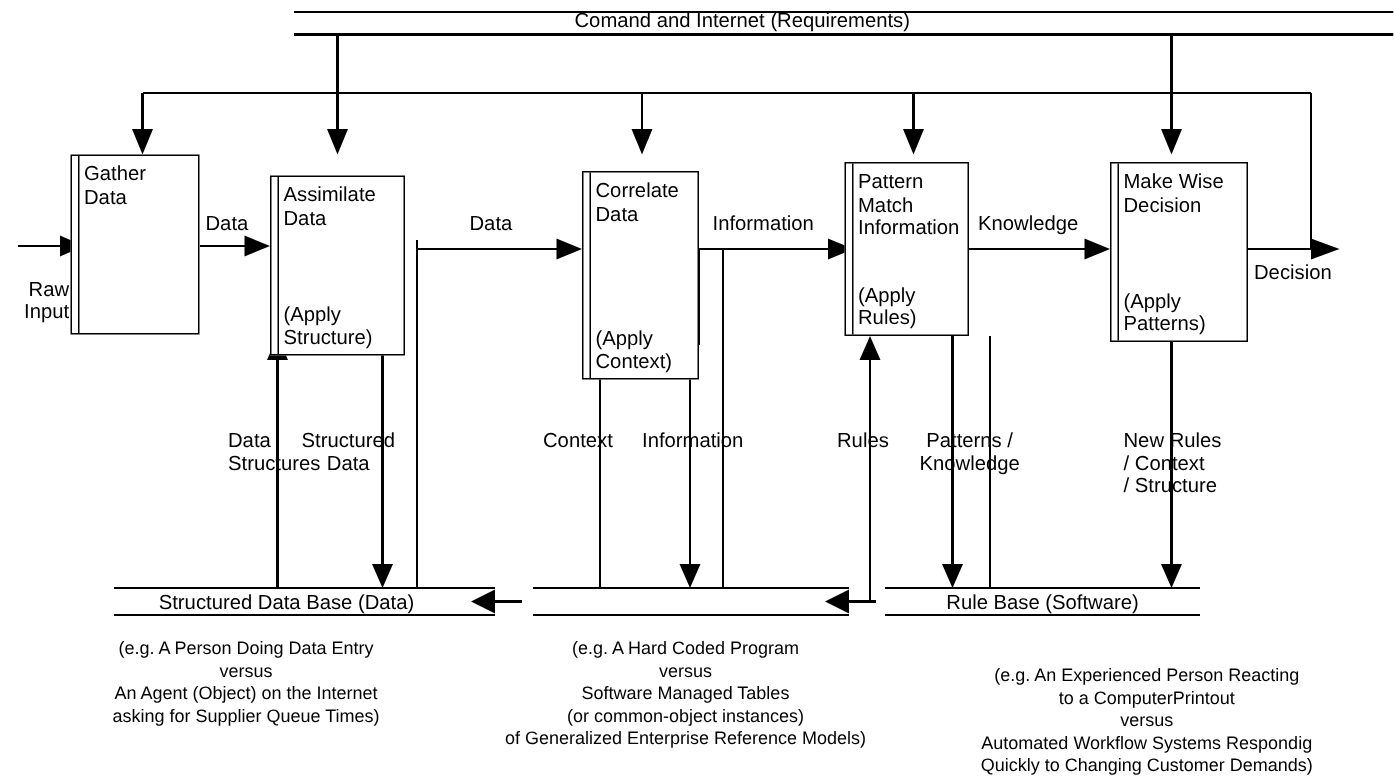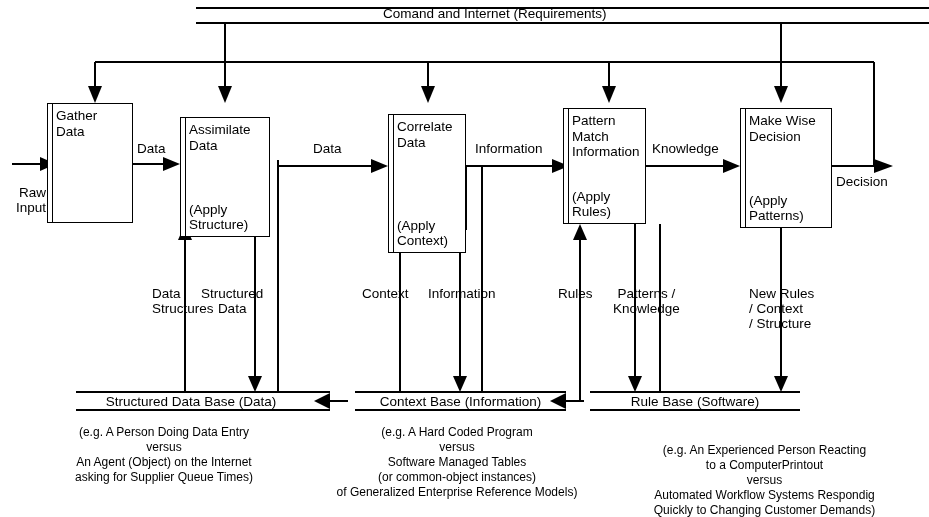--- a/index.html
+++ b/index.html
@@ -247,21 +247,20 @@
 
   <div class="txt flow-label" style="left:613px; top:286px; text-align:center;">Patterns /
 Knowledge</div>
 
   <div class="txt flow-label" style="left:749px; top:286px; text-align:left;">New Rules
 / Context
 / Structure</div>
 
   <div class="store-label" style="left:64px; top:394px; width:254px;">Structured Data Base (Data)</div>
 
-  <div class="store-label" style="left:355px; top:394px; width:211px;">Context Base (Information)</div>
 
   <div class="store-label" style="left:590px; top:394px; width:210px;">Rule Base (Software)</div>
 
   <div class="caption" style="left:14px; top:425px; width:300px;">(e.g. A Person Doing Data Entry
 versus
 An Agent (Object) on the Internet
 asking for Supplier Queue Times)</div>
 
   <div class="caption" style="left:297px; top:425px; width:320px;">(e.g. A Hard Coded Program
 versus

